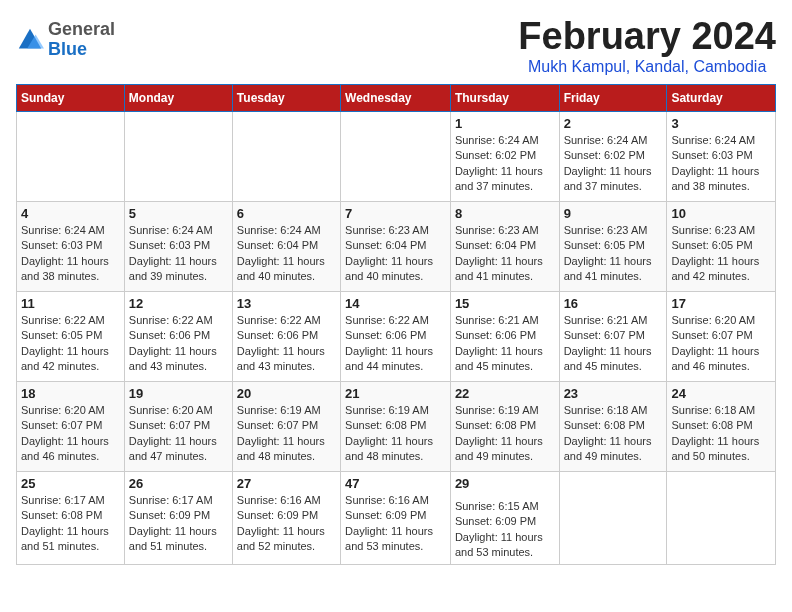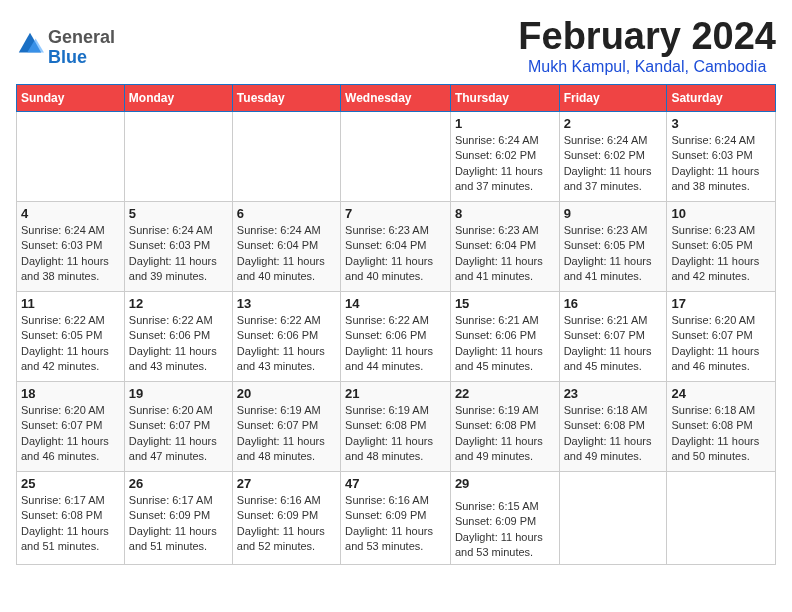--- a/index.html
+++ b/index.html
@@ -21,21 +21,20 @@
       align-items: center;
       gap: 4px;
       margin-top: 4px;
     }
     .logo-text {
       display: flex;
       flex-direction: column;
       font-size: 18px;
       font-weight: bold;
       line-height: 1.1;
-      margin-top: 8px;
     }
     .logo-general { color: #555; }
     .logo-blue { color: #1a6fc4; }
     .logo-icon {
       width: 28px;
       height: 28px;
     }
     .title-block { text-align: center; }
     .month-title {
       font-size: 38px;
@@ -46,21 +45,21 @@
     .subtitle {
       font-size: 16px;
       color: #1d4ed8;
     }
     table {
       width: 100%;
       border-collapse: collapse;
       font-size: 11px;
     }
     thead tr th {
-      background: #ef4444;
+      background: #b91c1c;
       color: #fff;
       padding: 6px 4px;
       text-align: left;
       font-size: 12px;
       font-weight: bold;
       border: 1px solid #1a6fc4;
     }
     tbody tr td {
       border: 1px solid #ccc;
       vertical-align: top;

